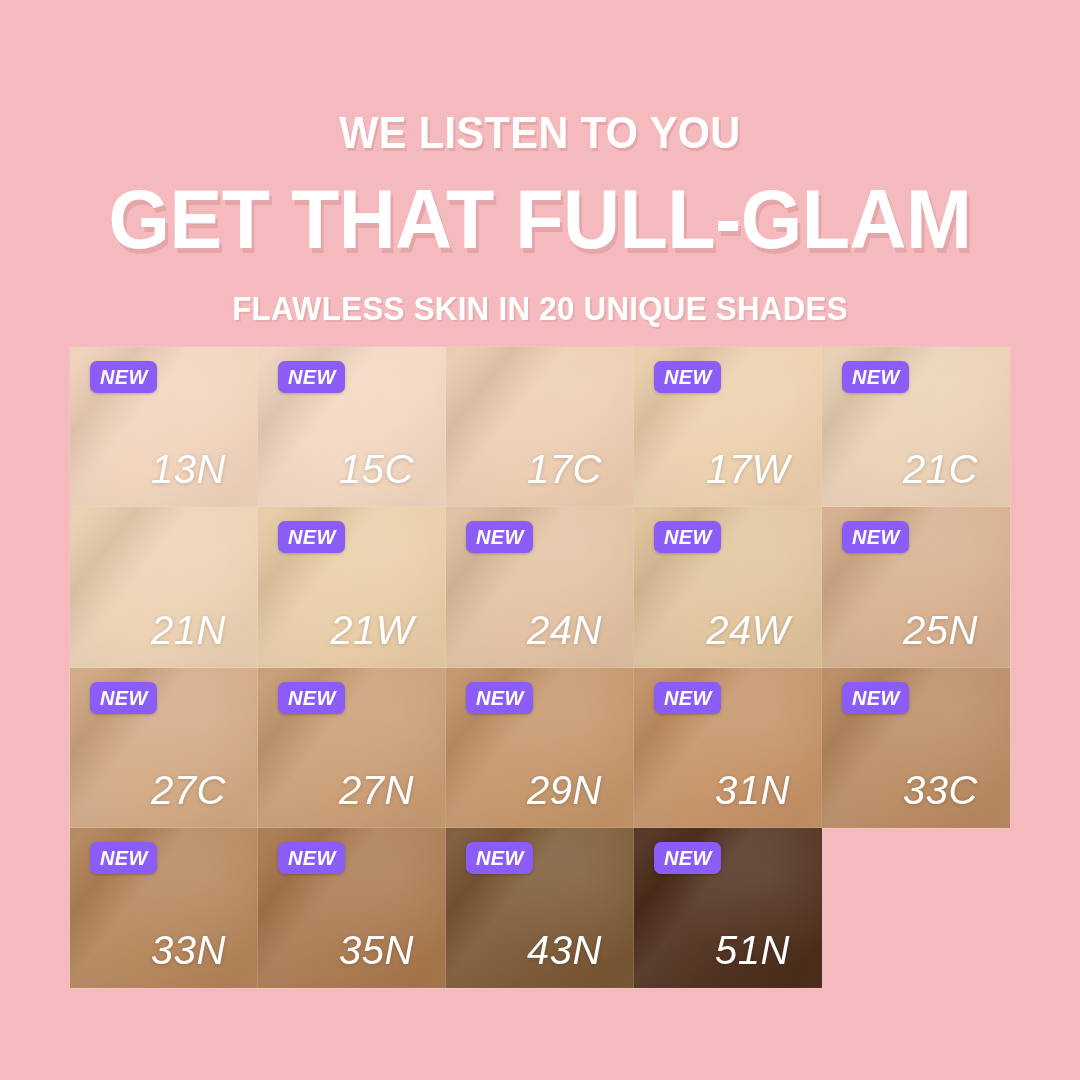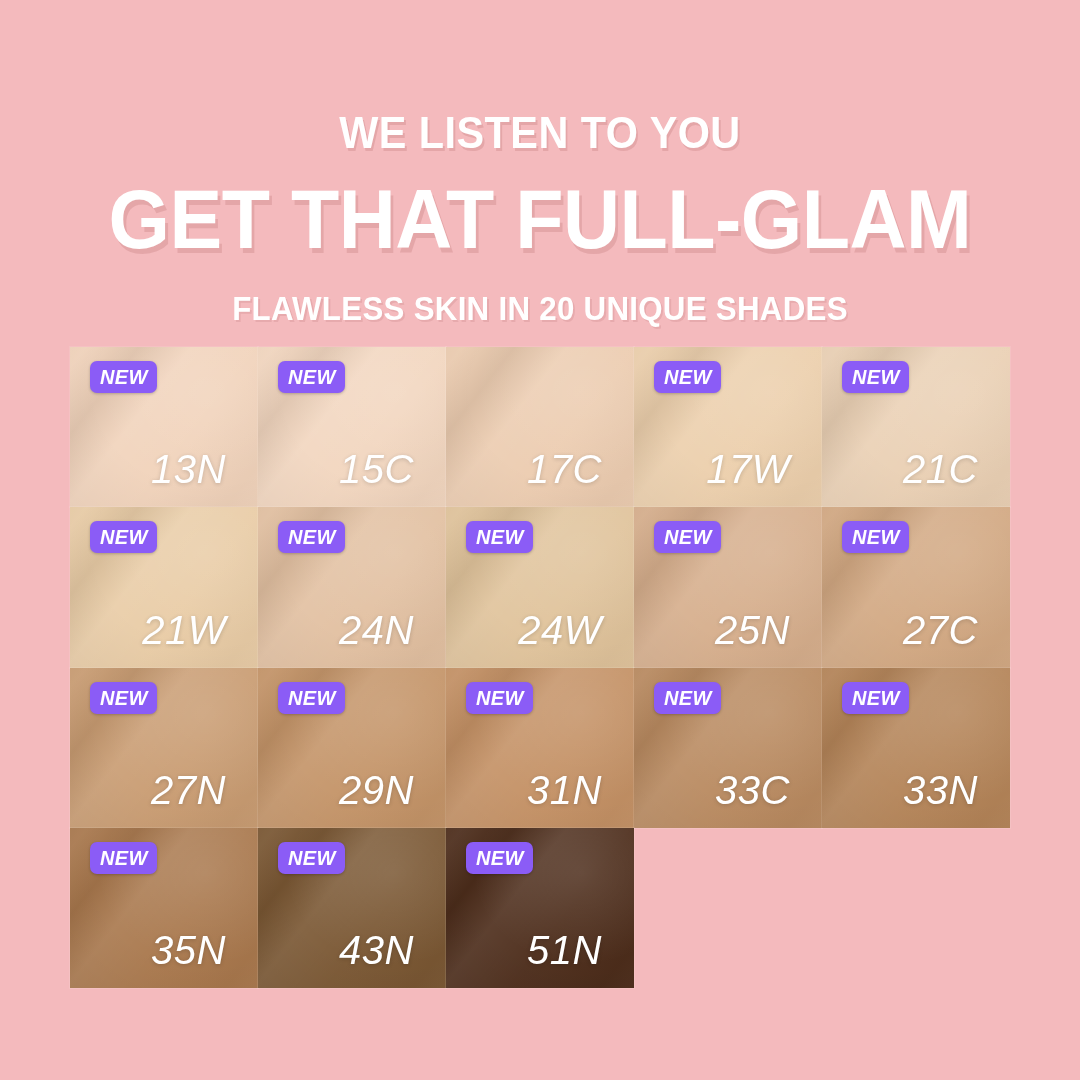--- a/index.html
+++ b/index.html
@@ -169,20 +169,25 @@
       <div class="vignette"></div>
       <div class="badge">NEW</div>
       <div class="shade-label">17W</div>
     </div>
     <div class="swatch" style="background: rgb(234, 208, 180);">
       <div class="sheen"></div>
       <div class="vignette"></div>
       <div class="badge">NEW</div>
       <div class="shade-label">21C</div>
     </div>
+    <div class="swatch" style="background: rgb(236, 209, 178);">
+      <div class="sheen"></div>
+      <div class="vignette"></div>
+      <div class="shade-label">21N</div>
+    </div>
     <div class="swatch" style="background: rgb(233, 204, 166);">
       <div class="sheen"></div>
       <div class="vignette"></div>
       <div class="badge">NEW</div>
       <div class="shade-label">21W</div>
     </div>
     <div class="swatch" style="background: rgb(226, 192, 161);">
       <div class="sheen"></div>
       <div class="vignette"></div>
       <div class="badge">NEW</div>

